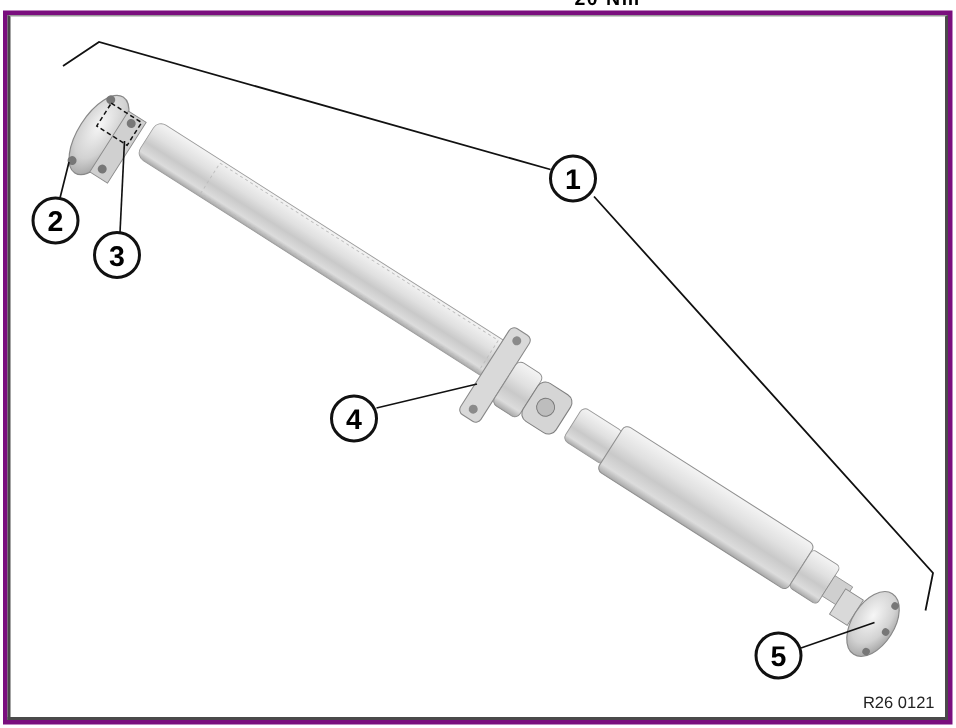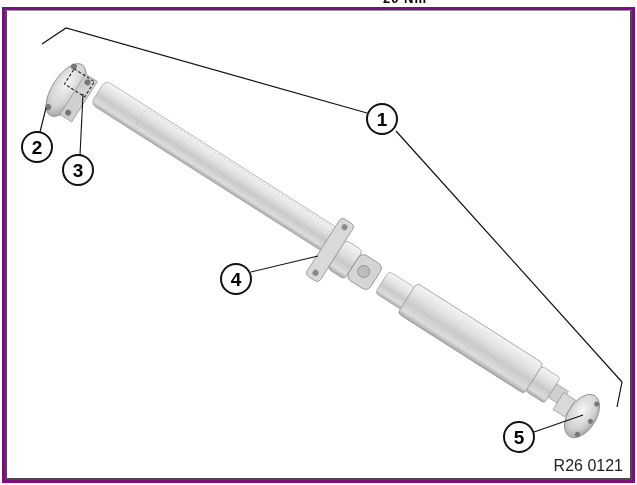--- a/index.html
+++ b/index.html
@@ -1,21 +1,21 @@
 <!DOCTYPE html>
 <html><head>
 <meta charset="utf-8">
 <style>
   html, body { margin: 0; padding: 0; background: #ffffff; }
   body { width: 637px; height: 485px; position: relative; overflow: hidden; font-family: "Liberation Sans", sans-serif; }
   .top-caption { position: absolute; left: 383px; top: -9px; font-size: 13px; font-weight: bold; color: #000; letter-spacing: 1px; }
   .frame { position: absolute; left: 2px; top: 7px; width: 627px; height: 470px; border: 3px solid #7a0f7e; background: #fff; box-sizing: content-box; }
   .frame-inner { position: absolute; left: 0; top: 0; right: 0; bottom: 0; border-left: 2px solid #4a4a4a; border-top: 1px solid #9a9a9a; border-right: 2px solid #4a4a4a; border-bottom: 2px solid #4a4a4a; }
   svg.art { position: absolute; left: 0; top: 0; }
-  .ref { position: absolute; right: 14px; bottom: 10px; font-size: 16px; color: #222; }
+  .ref { position: absolute; right: 14px; bottom: 10px; font-size: 11px; color: #222; }
   .callout-label { font-family: "Liberation Sans", sans-serif; font-weight: bold; font-size: 19px; }
 </style>
 </head>
 <body>
 
 <div class="top-caption">20 Nm</div>
 
 <div class="frame">
   <div class="frame-inner"></div>
 </div>

